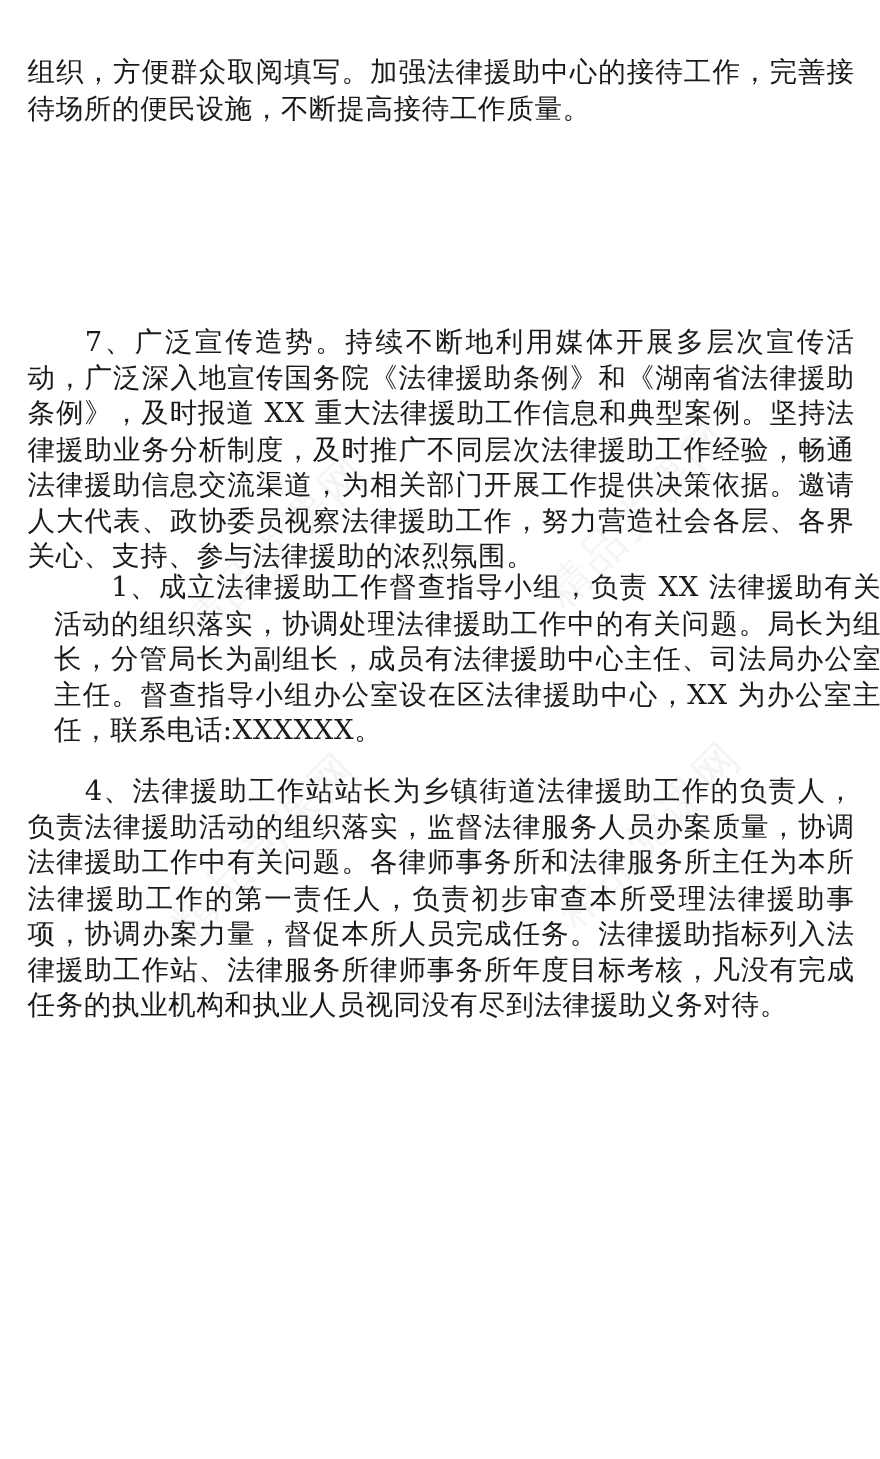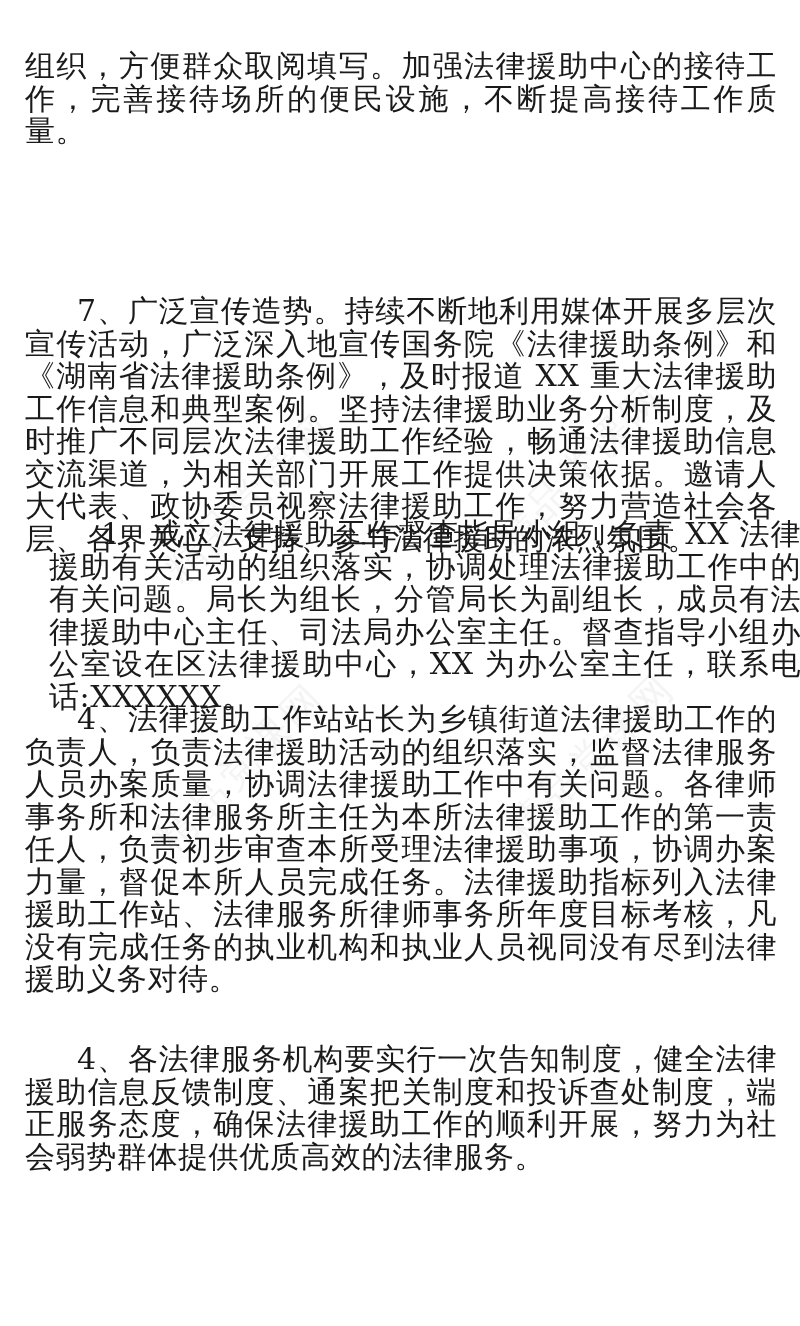--- a/index.html
+++ b/index.html
@@ -4,21 +4,21 @@
   <style>
     html, body { margin: 0; padding: 0; background: #ffffff; }
     body { width: 800px; height: 1326px; position: relative; overflow: hidden; }
     .page {
       position: absolute; left: 0; top: 0; width: 800px; height: 1326px;
       font-family: "DejaVu Serif", "Liberation Serif", serif;
       color: #1a1a1a;
     }
     .para {
       position: absolute; left: 25px; width: 752px;
-      font-size: 30px; line-height: 32.5px;
+      font-size: 25px; line-height: 32.5px;
       text-align: justify; text-justify: inter-character;
       letter-spacing: 0.6px;
       margin: 0;
     }
     .indent { text-indent: 52px; }
     .watermark {
       position: absolute; color: rgba(150,150,150,0.10);
       font-family: "DejaVu Sans", sans-serif; font-size: 40px;
       transform: rotate(-45deg); white-space: nowrap; pointer-events: none;
       letter-spacing: 4px;
@@ -31,15 +31,14 @@
 
   <div class="watermark" style="left:140px; top:470px;">精品党课网</div>
   <div class="watermark" style="left:470px; top:440px;">精品党课网</div>
   <div class="watermark" style="left:130px; top:740px;">精品党课网</div>
   <div class="watermark" style="left:480px; top:730px;">精品党课网</div>
 
   <p class="para" style="top:50px;">组织，方便群众取阅填写。加强法律援助中心的接待工作，完善接待场所的便民设施，不断提高接待工作质量。</p>
   <p class="para indent" style="top:295px;">7、广泛宣传造势。持续不断地利用媒体开展多层次宣传活动，广泛深入地宣传国务院《法律援助条例》和《湖南省法律援助条例》，及时报道 XX 重大法律援助工作信息和典型案例。坚持法律援助业务分析制度，及时推广不同层次法律援助工作经验，畅通法律援助信息交流渠道，为相关部门开展工作提供决策依据。邀请人大代表、政协委员视察法律援助工作，努力营造社会各层、各界关心、支持、参与法律援助的浓烈氛围。</p>
   <p class="para indent" style="top:518px;margin-left:24px;">1、成立法律援助工作督查指导小组，负责 XX 法律援助有关活动的组织落实，协调处理法律援助工作中的有关问题。局长为组长，分管局长为副组长，成员有法律援助中心主任、司法局办公室主任。督查指导小组办公室设在区法律援助中心，XX 为办公室主任，联系电话:XXXXXX。</p>
   <p class="para indent" style="top:703px;">4、法律援助工作站站长为乡镇街道法律援助工作的负责人，负责法律援助活动的组织落实，监督法律服务人员办案质量，协调法律援助工作中有关问题。各律师事务所和法律服务所主任为本所法律援助工作的第一责任人，负责初步审查本所受理法律援助事项，协调办案力量，督促本所人员完成任务。法律援助指标列入法律援助工作站、法律服务所律师事务所年度目标考核，凡没有完成任务的执业机构和执业人员视同没有尽到法律援助义务对待。</p>
-  <p class="para indent" style="top:1043px;">4、各法律服务机构要实行一次告知制度，健全法律援助信息反馈制度、通案把关制度和投诉查处制度，端正服务态度，确保法律援助工作的顺利开展，努力为社会弱势群体提供优质高效的法律服务。</p>
 
 </div>
 
 </body></html>

